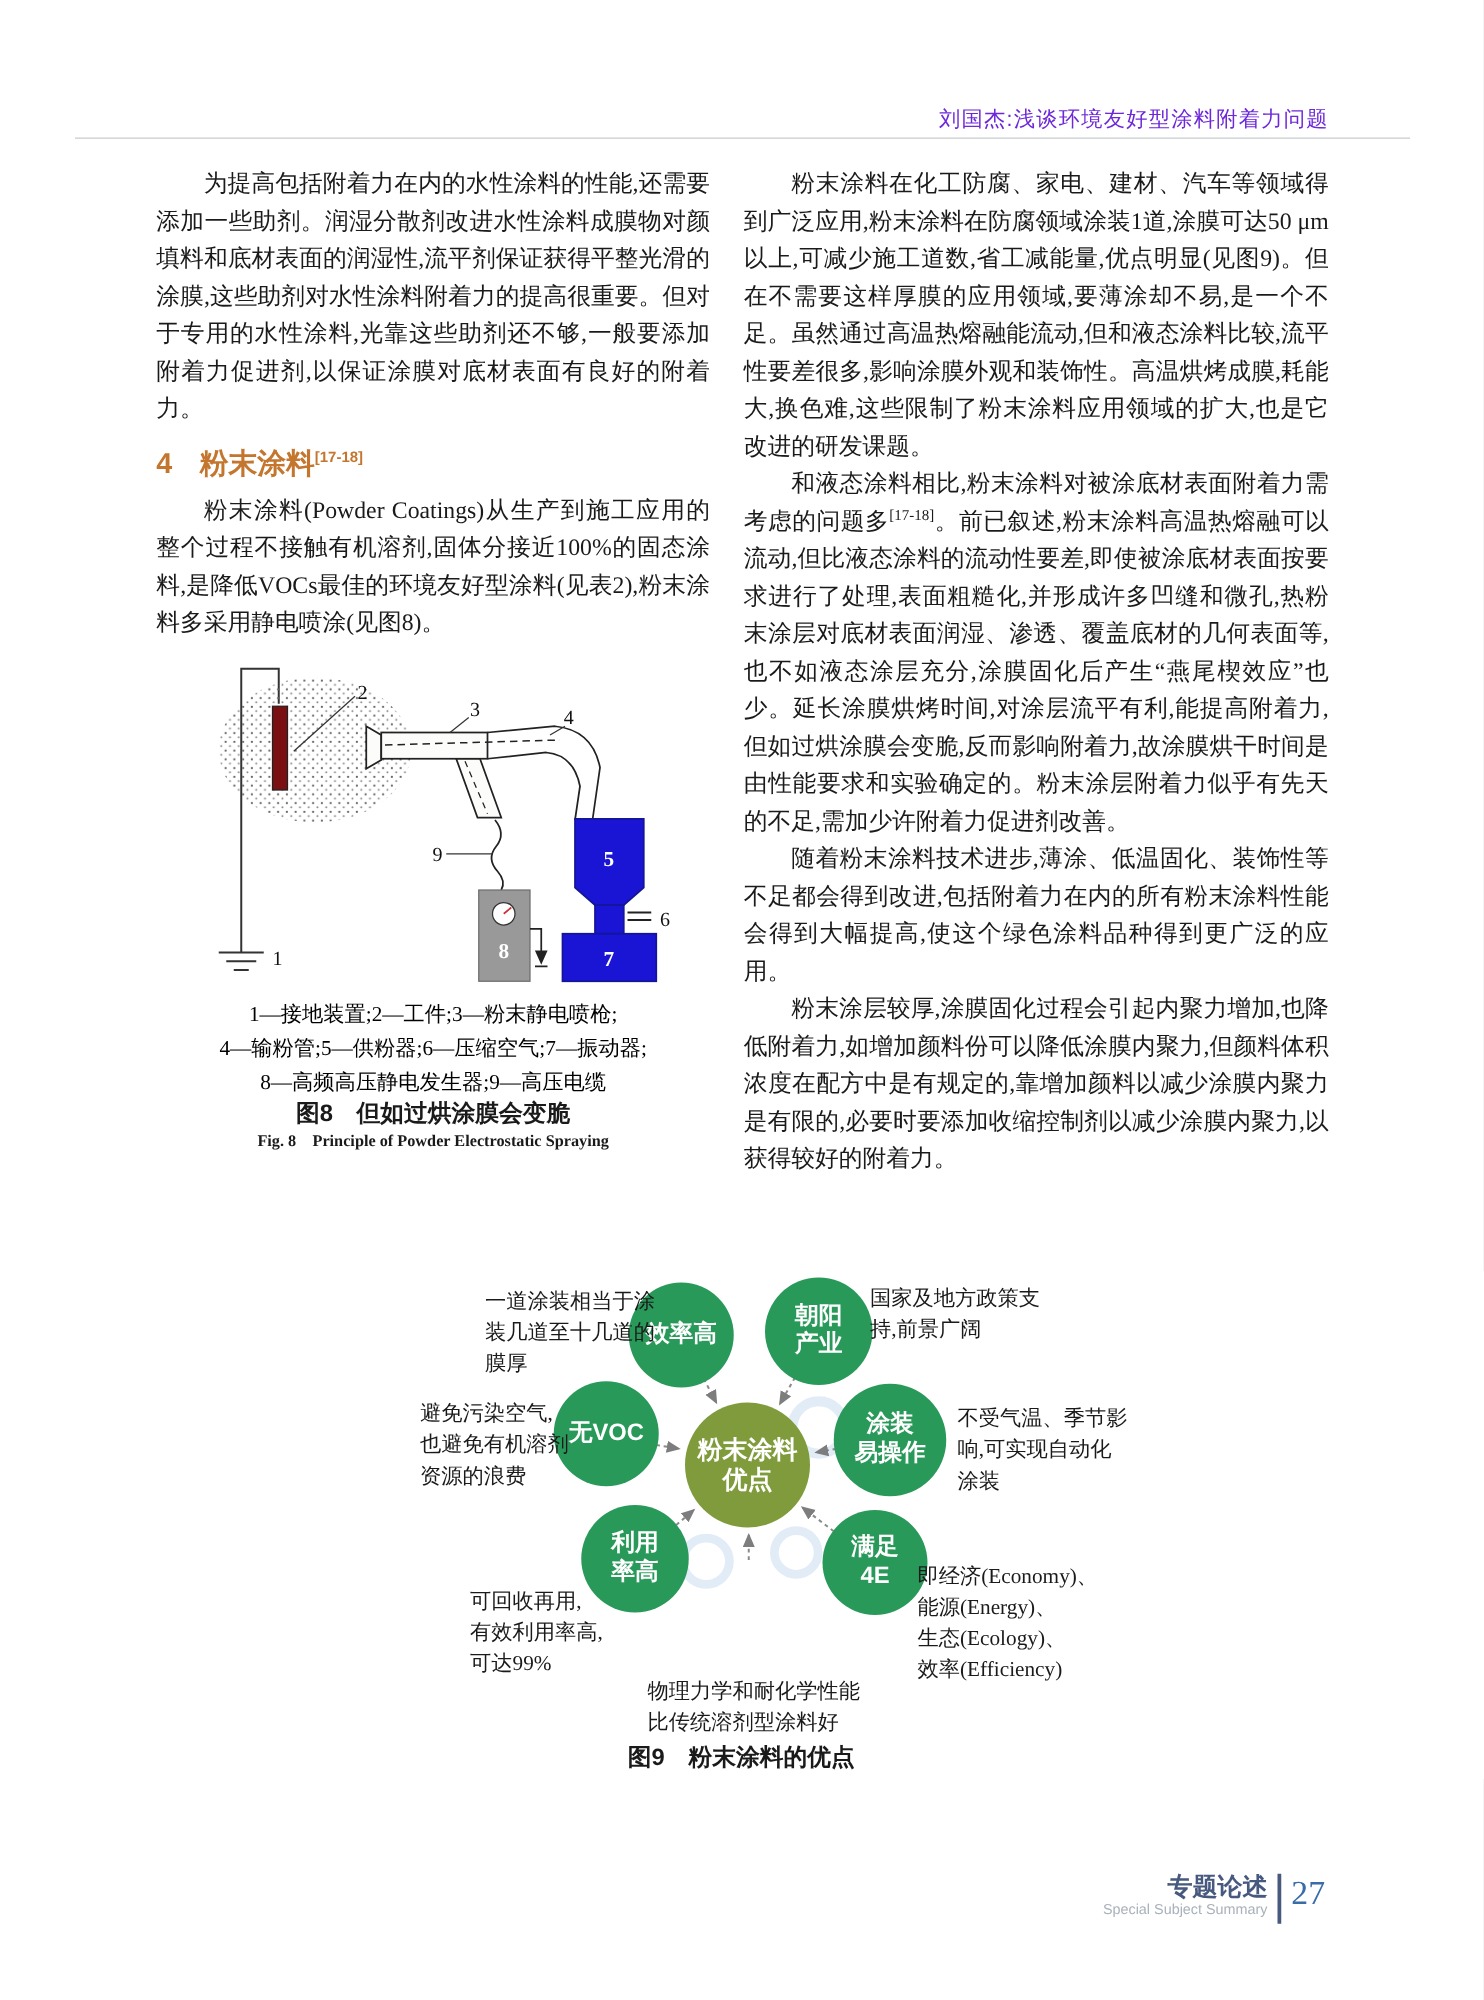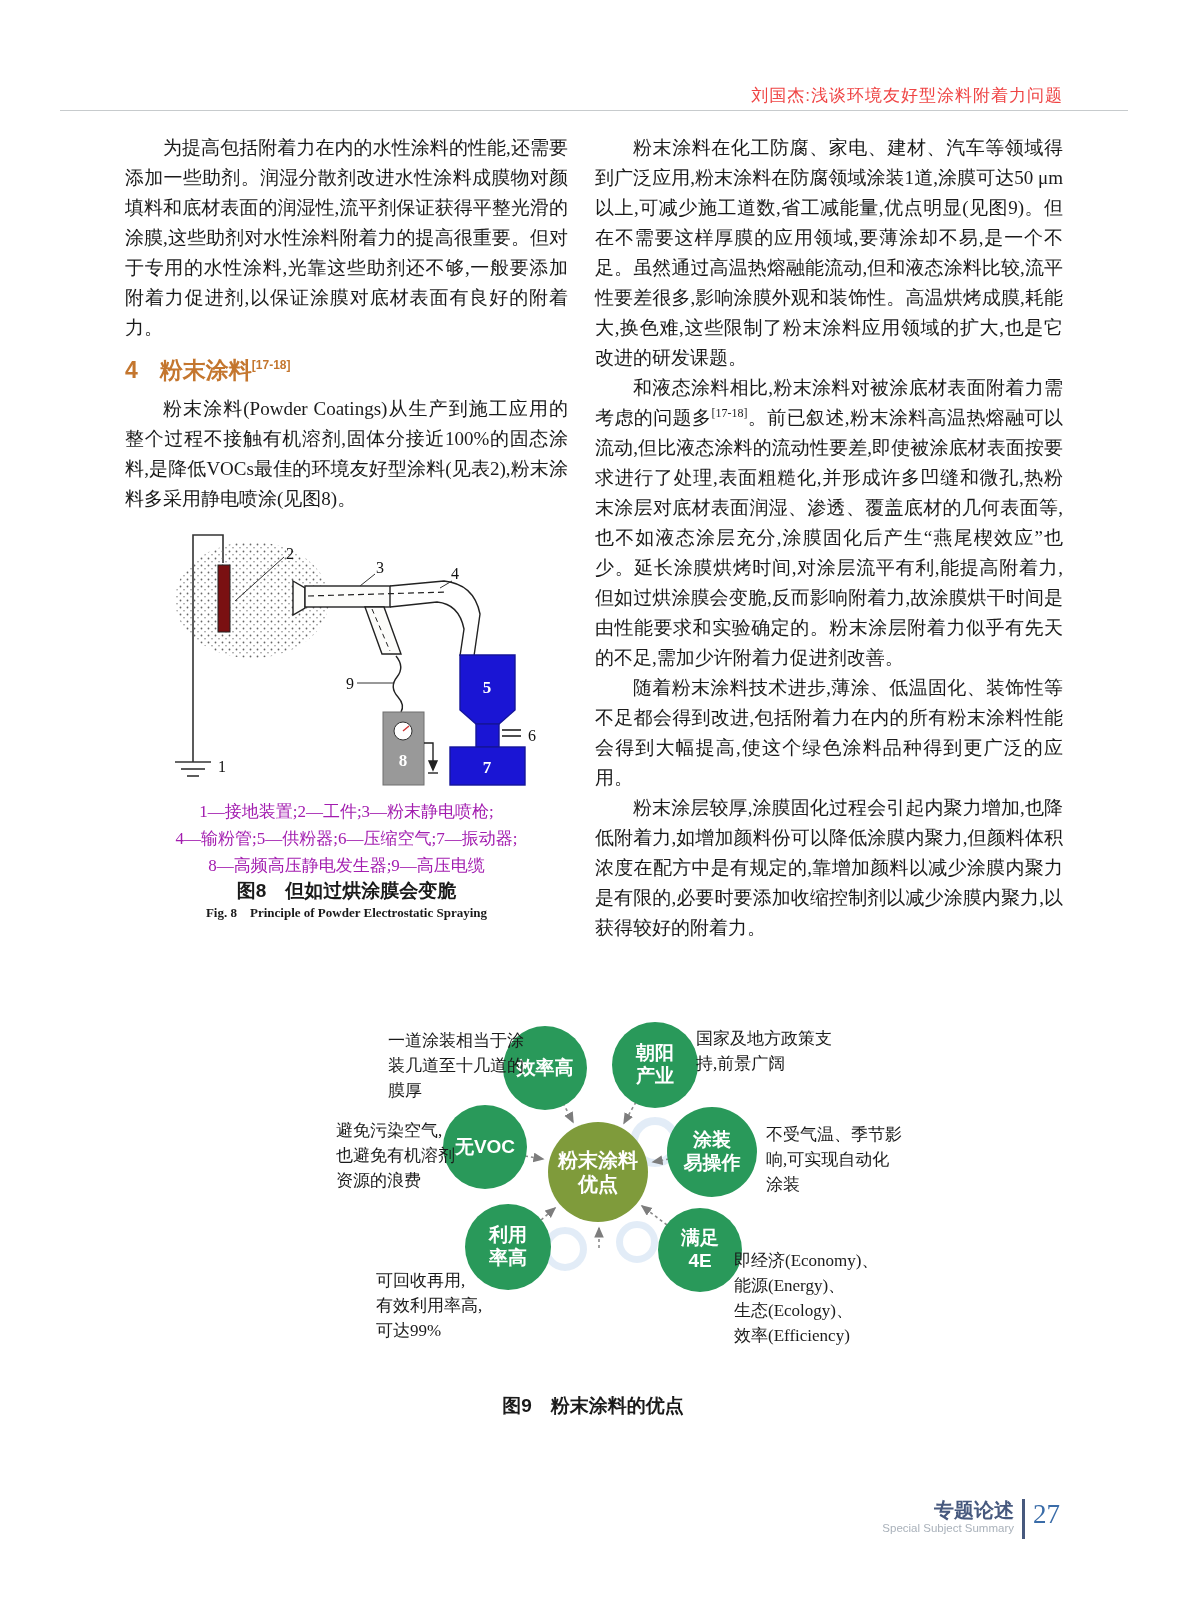--- a/index.html
+++ b/index.html
@@ -6,39 +6,39 @@
   .page{
     position:relative;width:1187px;height:1600px;background:#ffffff;
     margin:0 auto;overflow:hidden;
     font-family:"Liberation Serif","DejaVu Serif",serif;color:#1a1a1a;
   }
   .abs{position:absolute;}
   
   .hdr-title{
     top:84px;left:500px;width:563px;text-align:right;
     font-family:"Liberation Sans","DejaVu Sans",sans-serif;
-    font-size:17px;color:#ef4444;letter-spacing:1px;
+    font-size:17px;color:#6d28d9;letter-spacing:1px;
   }
   .hdr-rule{top:110px;left:60px;width:1068px;height:1px;background:#c7cbcd;}
   
   .col{font-size:19px;line-height:30px;text-align:justify;}
   .col p{margin:0;text-indent:2em;}
   .lcol{top:133px;left:125px;width:443px;}
   .rcol{top:133px;left:595px;width:468px;}
   .sec-head{
     margin:11px 0 8px 0;font-family:"Liberation Sans","DejaVu Sans",sans-serif;
     font-weight:bold;font-size:23px;color:#c4762e;text-indent:0;line-height:32px;
   }
   .sec-head .num{margin-right:22px;}
   sup{font-size:12px;line-height:0;}
   
   .fig8-svg{top:515px;left:158px;}
   .fig8-legend{
     top:798px;left:125px;width:443px;text-align:center;
-    color:#a21caf;font-size:17px;line-height:27px;
+    color:#000000;font-size:17px;line-height:27px;
   }
   .cap-cn{font-weight:bold;font-size:19px;text-align:center;
     font-family:"Liberation Sans","DejaVu Sans",sans-serif;}
   .cap-en{font-weight:bold;font-size:13px;text-align:center;
     font-family:Liberation Serif, serif;}
   .fig8-capcn{top:878px;left:125px;width:443px;}
   .fig8-capen{top:904px;left:125px;width:443px;}
   
   .fig9{top:995px;left:300px;width:620px;height:400px;}
   .fig9 .circle{
@@ -212,20 +212,22 @@
     <div class="ann" style="left:466px;top:127px;">不受气温、季节影
 响,可实现自动化
 涂装</div>
     <div class="ann" style="left:76px;top:273px;">可回收再用,
 有效利用率高,
 可达99%</div>
     <div class="ann" style="left:434px;top:253px;">即经济(Economy)、
 能源(Energy)、
 生态(Ecology)、
 效率(Efficiency)</div>
+    <div class="ann" style="left:218px;top:345px;">物理力学和耐化学性能
+比传统溶剂型涂料好</div>
   </div>
 
   <div class="abs cap-cn fig9-capcn">图9　粉末涂料的优点</div>
 
   <div class="abs footer">
     <div class="f-block">
       <div class="f-cn">专题论述</div>
       <div class="f-en">Special Subject Summary</div>
     </div>
     <div class="f-bar"></div>

